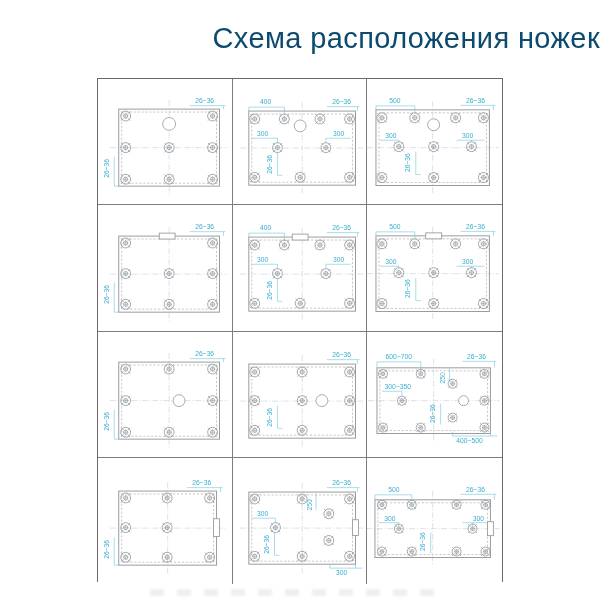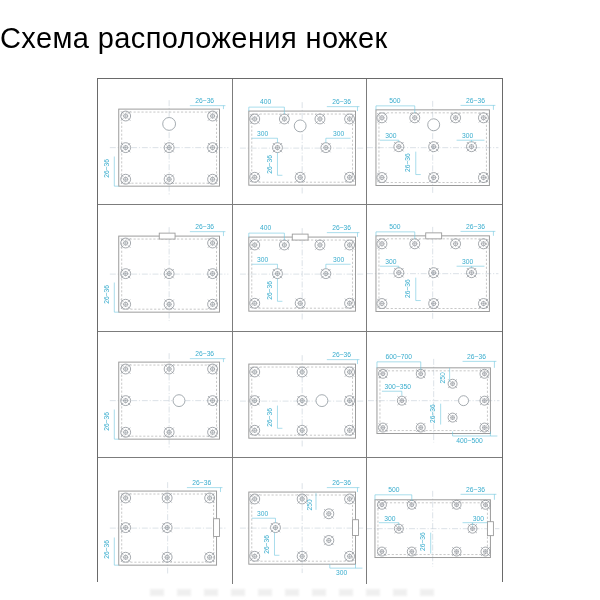--- a/index.html
+++ b/index.html
@@ -1,19 +1,19 @@
 <!DOCTYPE html>
 <html><head>
 <meta charset="utf-8">
 <style>
   html,body{margin:0;padding:0;background:#fff;}
   .page{position:relative;width:600px;height:600px;background:#ffffff;
         font-family:"Liberation Sans",sans-serif;overflow:hidden;}
-  .title{position:absolute;top:22px;left:0;width:100%;text-align:left;
-         font-size:29px;font-weight:400;color:#000000;letter-spacing:.4px;}
+  .title{position:absolute;top:22px;left:0;width:100%;text-align:right;
+         font-size:29px;font-weight:400;color:#0c4a6e;letter-spacing:.4px;}
   .grid{position:absolute;left:97px;top:78px;width:406px;height:504px;
         display:grid;grid-template-columns:repeat(3,1fr);grid-template-rows:repeat(4,1fr);
         border:1.4px solid #6a6a6a;box-sizing:border-box;}
   .cell{border-right:1px solid #7c7c7c;border-bottom:1px solid #7c7c7c;
         position:relative;box-sizing:border-box;background:#fff;}
   .cell:nth-child(3n){border-right:none;}
   .cell:nth-child(n+10){border-bottom:none;}
   .cell svg{display:block;width:100%;height:100%;}
   .dim-text{font-family:"Liberation Sans",sans-serif;font-size:6.8px;fill:#3aadce;}
   .ghost{position:absolute;left:150px;top:589px;width:290px;height:7px;opacity:.4;

